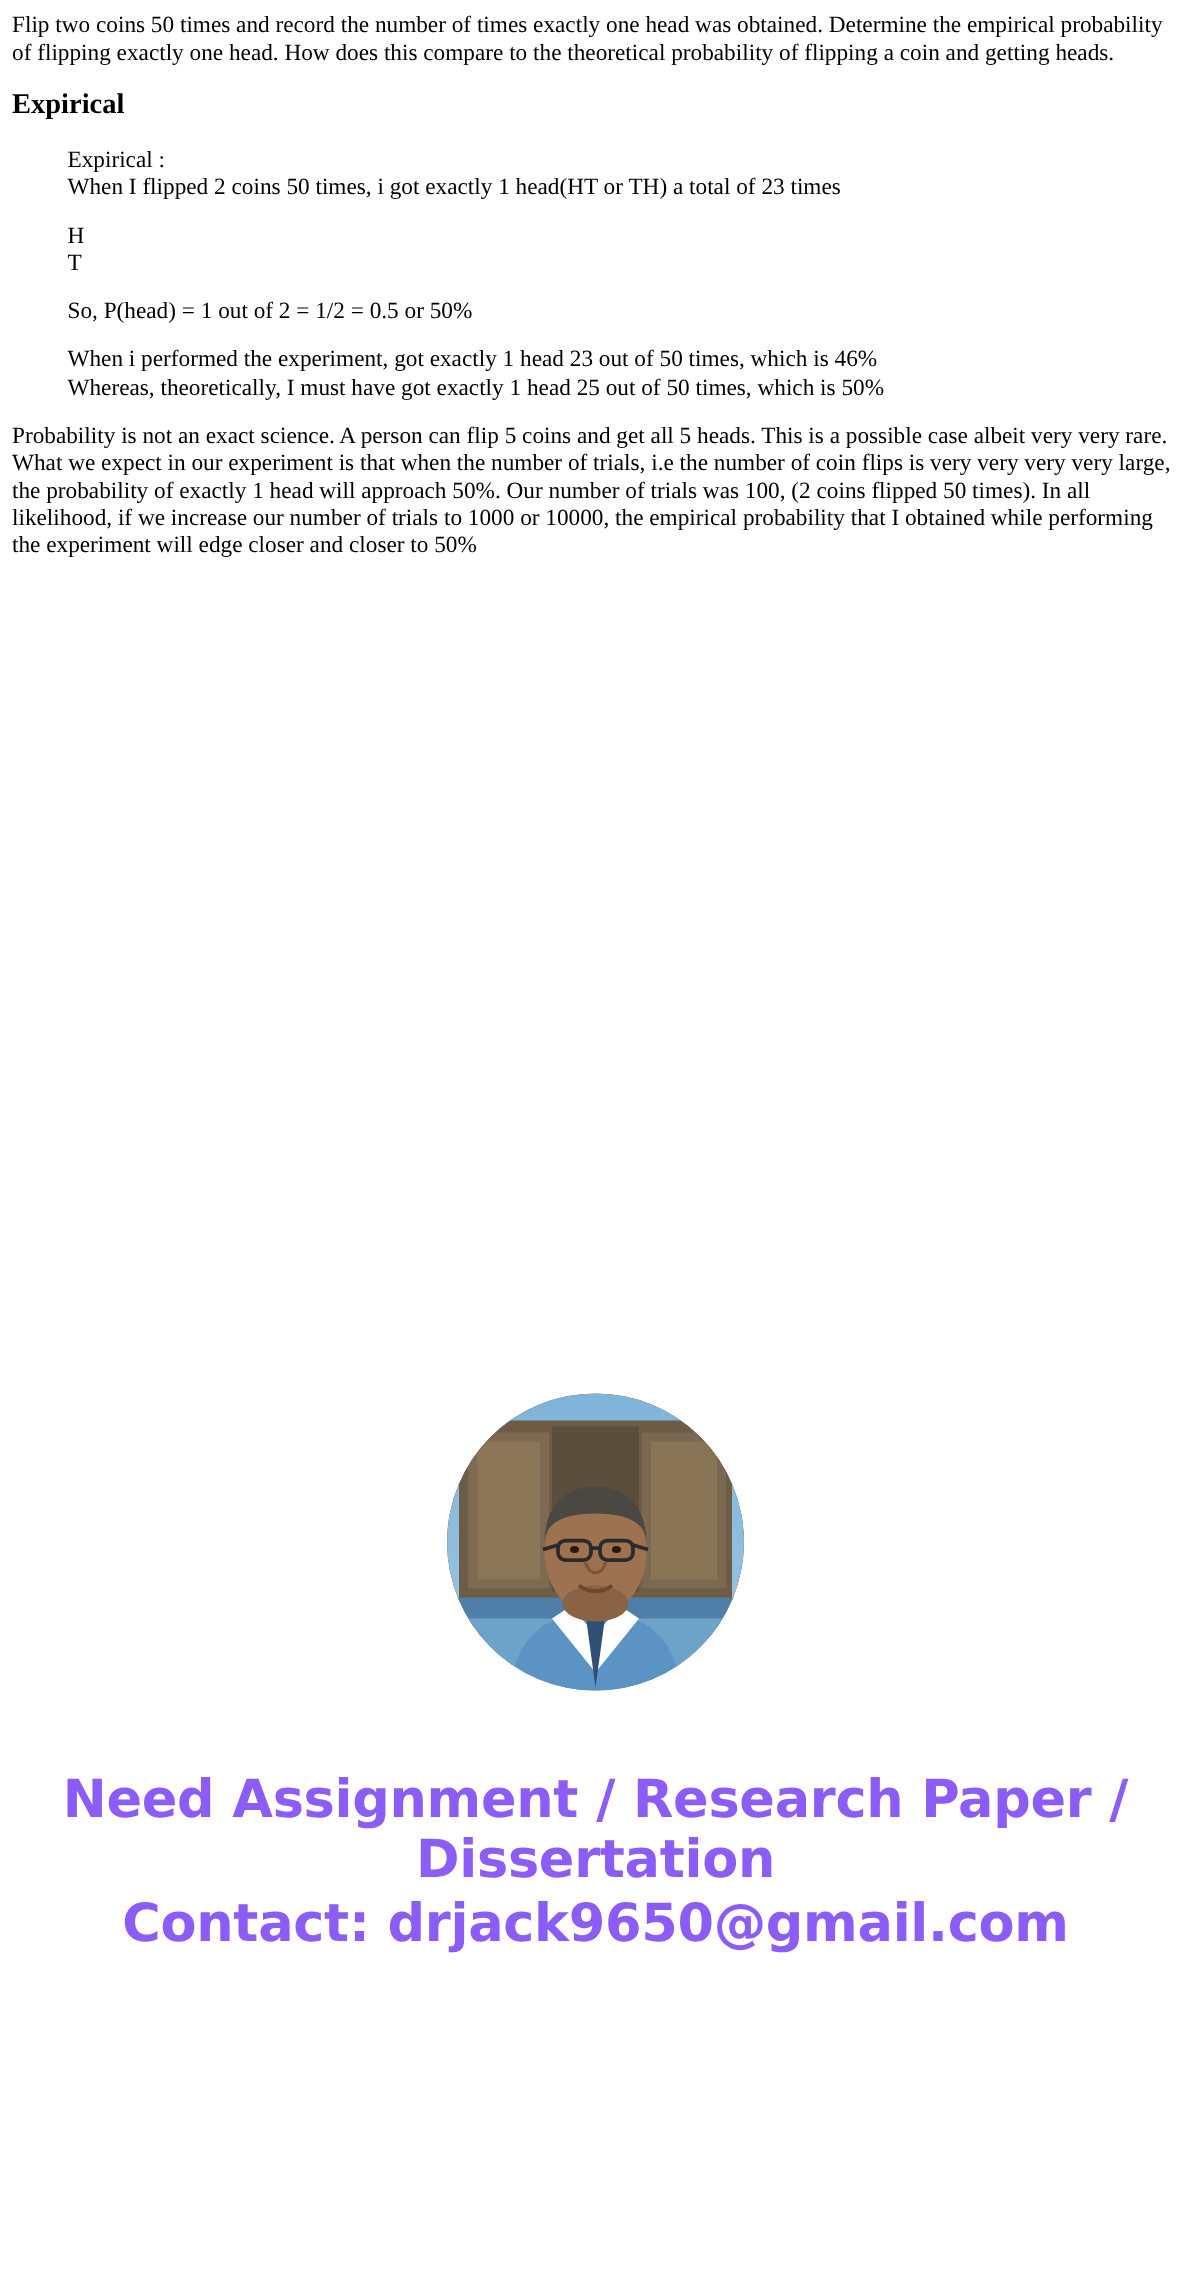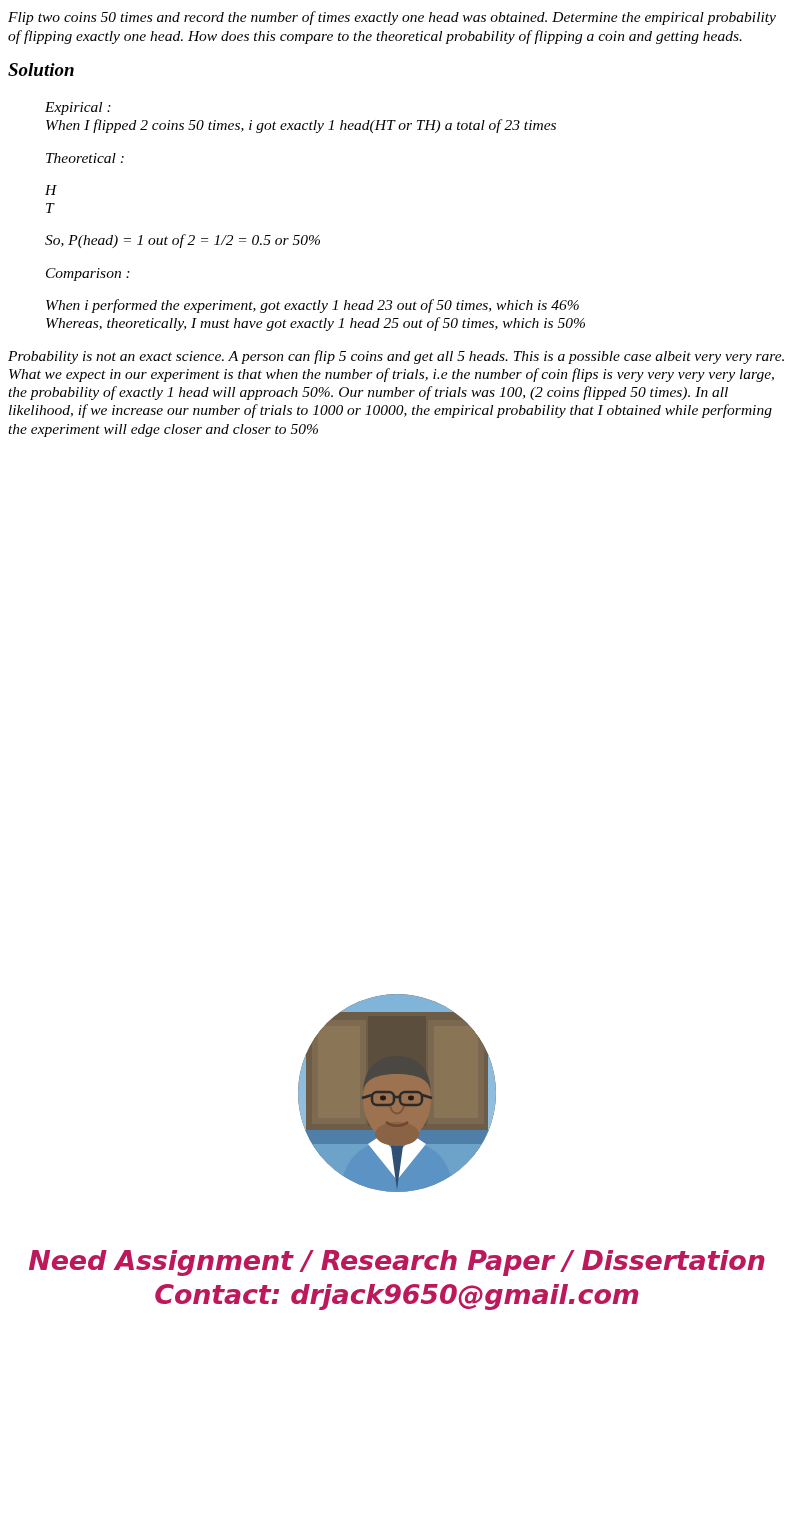--- a/index.html
+++ b/index.html
@@ -13,21 +13,20 @@
     font-family: "Liberation Serif", serif;
     color: #000000;
     font-size: 15.5px;
     line-height: 1.18;
   }
   .page {
     width: 794px;
     box-sizing: border-box;
     padding: 8px 8px 0 8px;
     position: relative;
-    font-style: italic;
   }
   p.para {
     margin: 0 0 14px 0;
     text-align: left;
   }
   .question {
     margin: 0 0 18px 0;
     line-height: 1.2;
   }
   h2.solution-heading {
@@ -61,67 +60,63 @@
     position: relative;
     background: #6f6152;
   }
   .avatar svg {
     display: block;
   }
   .contact-block {
     margin-top: 54px;
     font-family: "DejaVu Sans", sans-serif;
     font-weight: bold;
-    font-size: 27px;
+    font-size: 35px;
     line-height: 1.12;
     letter-spacing: -0.2px;
-    color: #be185d;
+    color: #8b5cf6;
     text-align: center;
     padding: 0 18px;
   }
   .contact-line2 {
     display: block;
   }
   .contact-email {
     display: block;
     margin-top: 4px;
   }
 </style>
 </head>
 <body>
 
 <div class="page">
 
   <p class="para question">Flip two coins 50 times and record the number of times exactly one head was obtained. Determine the empirical probability of flipping exactly one head. How does this compare to the theoretical probability of flipping a coin and getting heads.</p>
 
-  <h2 class="solution-heading">Solution</h2>
+  <h2 class="solution-heading">Expirical</h2>
 
   <div class="block">
     <span class="line">Expirical :</span>
     <span class="line">When I flipped 2 coins 50 times, i got exactly 1 head(HT or TH) a total of 23 times</span>
   </div>
 
 
 
   <div class="block">
-    <span class="line">Theoretical :</span>
   </div>
 
   <div class="block">
     <span class="line">H</span>
     <span class="line">T</span>
   </div>
 
   <div class="block">
     <span class="line">So, P(head) = 1 out of 2 = 1/2 = 0.5 or 50%</span>
   </div>
 
-  <div class="block">
-    <span class="line">Comparison :</span>
-  </div>
 
   <div class="block">
     <span class="line">When i performed the experiment, got exactly 1 head 23 out of 50 times, which is 46%</span>
     <span class="line">Whereas, theoretically, I must have got exactly 1 head 25 out of 50 times, which is 50%</span>
   </div>
 
   <p class="para">Probability is not an exact science. A person can flip 5 coins and get all 5 heads. This is a possible case albeit very very rare. What we expect in our experiment is that when the number of trials, i.e the number of coin flips is very very very very large, the probability of exactly 1 head will approach 50%. Our number of trials was 100, (2 coins flipped 50 times). In all likelihood, if we increase our number of trials to 1000 or 10000, the empirical probability that I obtained while performing the experiment will edge closer and closer to 50%</p>
 
   <div class="footer">
 

